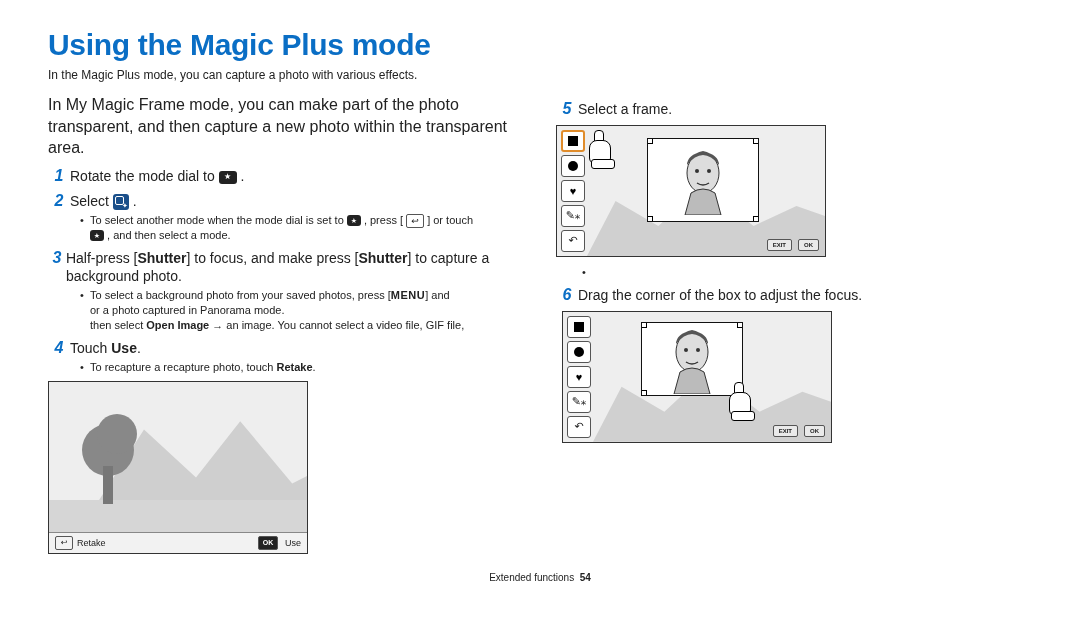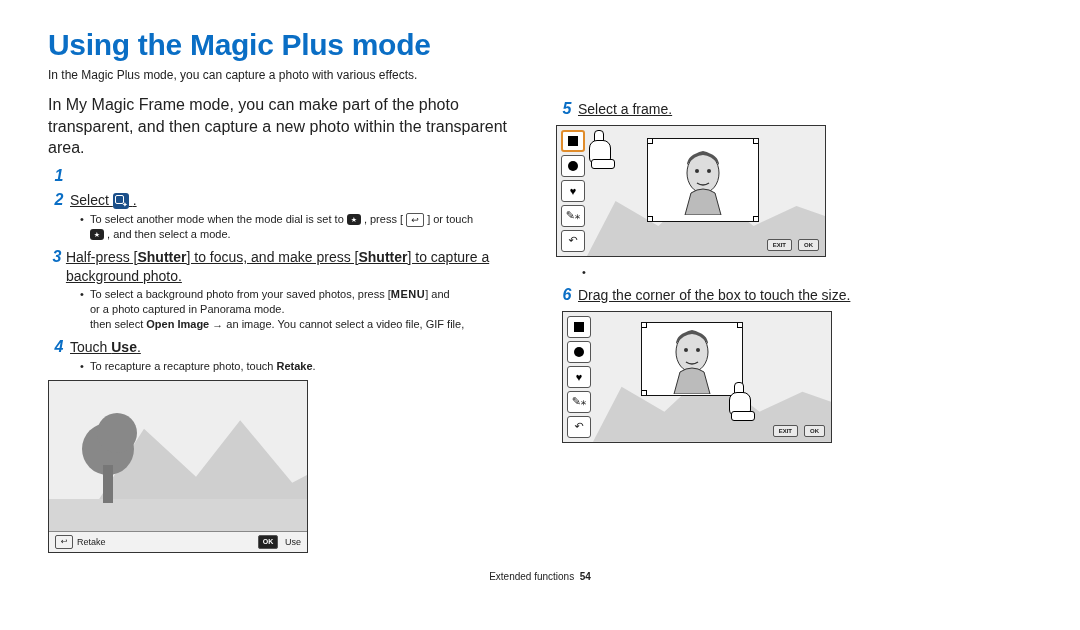--- a/index.html
+++ b/index.html
@@ -54,21 +54,20 @@
     font-style: italic;
     font-weight: 700;
     color: #0a6ec5;
     font-size: 16px;
     width: 22px;
     text-align: center;
   }
   .steptext {
     font-size: 14px;
     line-height: 1.35;
-    text-decoration: underline;
   }
   .bullets {
     margin: 2px 0 6px 32px;
     font-size: 11px;
     line-height: 1.35;
   }
   .bullets .row { display:flex; }
   .bullets .row .dot { width:10px; }
   .menu-label {
     display:inline-block;
@@ -198,20 +197,25 @@
   <h1 class="title">Using the Magic Plus mode</h1>
   <p class="intro">In the Magic Plus mode, you can capture a photo with various effects.</p>
 
   <div class="cols">
 
     <div class="col">
       <p class="subdesc">In My Magic Frame mode, you can make part of the photo transparent, and then capture a new photo within the transparent area.</p>
 
       <div class="step">
         <div class="stepnum">1</div>
+        <div class="steptext">
+          <span>Rotate the mode dial to </span>
+          <span class="starbox">★</span>
+          <span>.</span>
+        </div>
       </div>
 
       <div class="step">
         <div class="stepnum">2</div>
         <div class="steptext">
           <span>Select </span>
           <span class="bluebox"></span>
           <span>.</span>
         </div>
       </div>
@@ -351,21 +355,21 @@
       </div>
 
       <div class="bullets" style="margin-left:26px; margin-top:8px;">
         <div class="row">
             <span class="dot">•</span>
           </div>
       </div>
 
       <div class="step">
         <div class="stepnum">6</div>
-        <div class="steptext">Drag the corner of the box to touch the size.</div>
+        <div class="steptext">Drag the corner of the box to adjust the focus.</div>
       </div>
 
       <div class="fig3">
         <div class="figbody">
           <div class="mount2"></div>
           <div class="sidebar">
             <div class="item">
                 <div class="sq"></div>
               </div>
             <div class="item">

